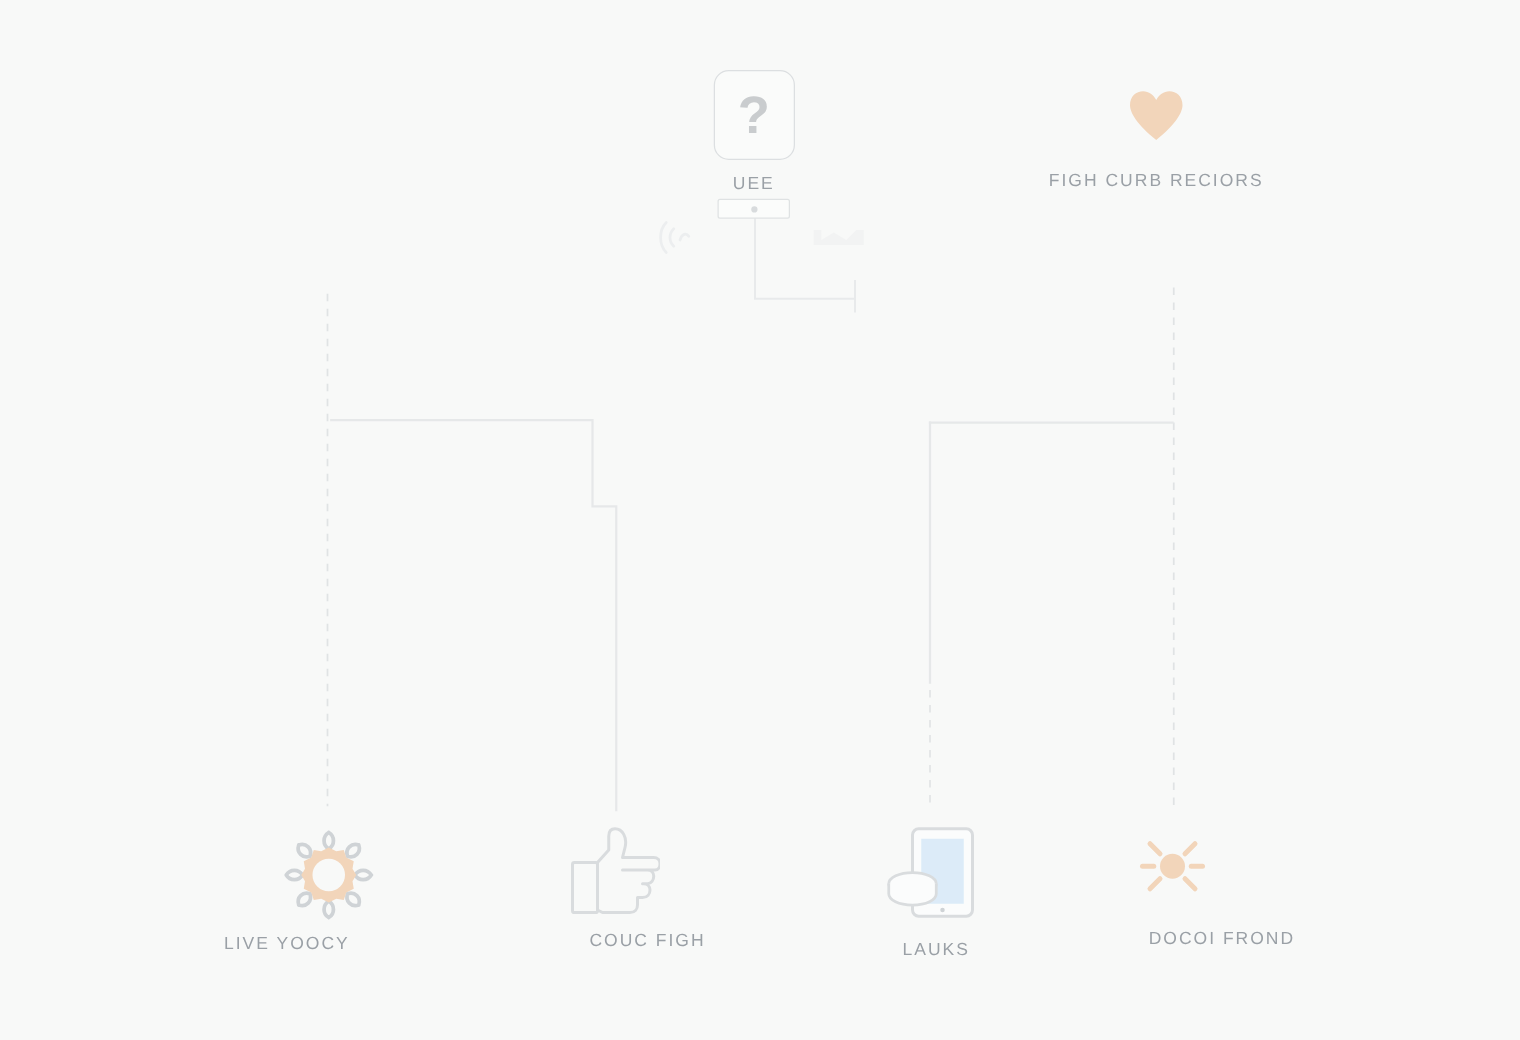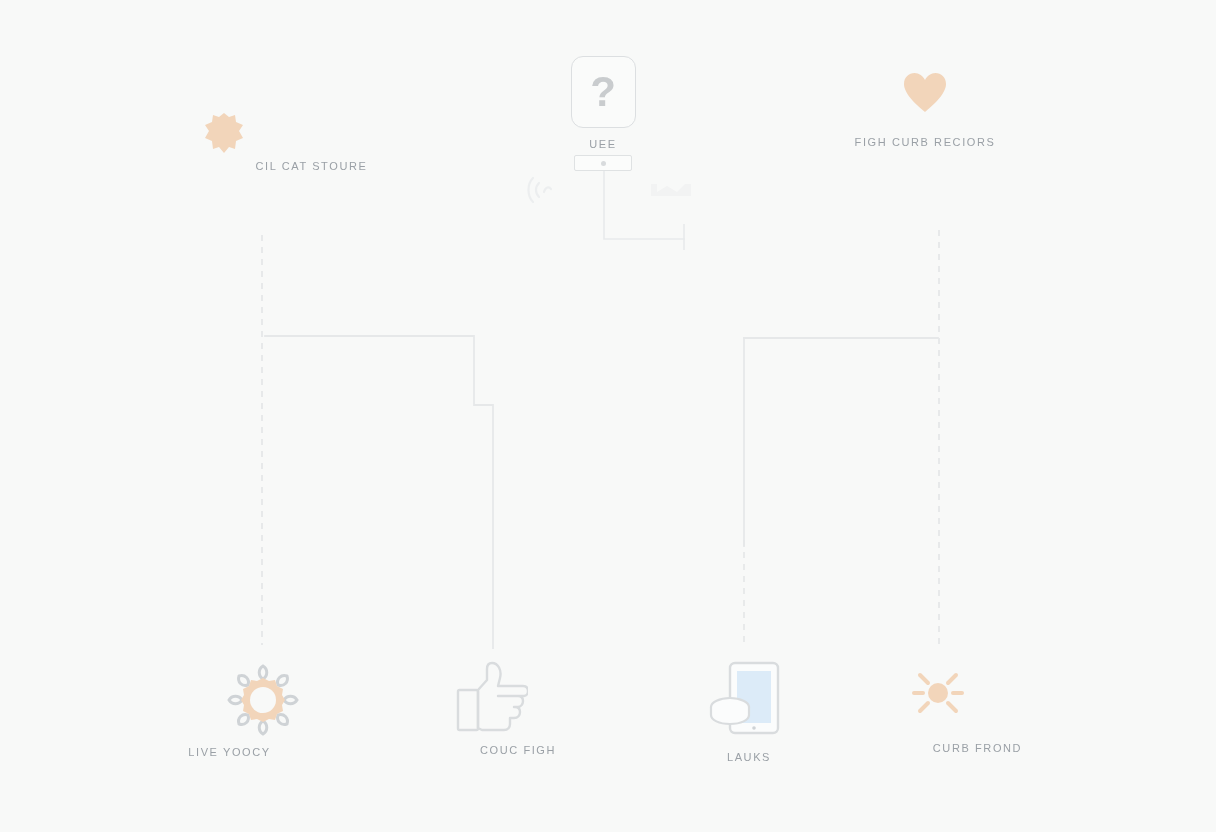--- a/index.html
+++ b/index.html
@@ -29,21 +29,21 @@
     pointer-events: none;
   }
   .node {
     position: absolute;
     display: flex;
     flex-direction: column;
     align-items: center;
     justify-content: flex-start;
   }
   .node-label {
-    font-size: 11px;
+    font-size: 14px;
     letter-spacing: 1.6px;
     color: #9aa0a6;
     white-space: nowrap;
     text-align: center;
     font-weight: 400;
   }
   .icon-wrap {
     display: flex;
     align-items: center;
     justify-content: center;
@@ -99,30 +99,20 @@
 
     <path d="M 265 336 L 474 336 L 474 405 L 493 405 L 493 648" fill="none" stroke="#e6e8e9" stroke-width="1.8" stroke-linecap="square" stroke-linejoin="miter"></path>
 
     <path d="M 744 338 L 938 338" fill="none" stroke="#e6e8e9" stroke-width="1.8" stroke-linecap="square"></path>
     <path d="M 744 338 L 744 546" fill="none" stroke="#e6e8e9" stroke-width="1.8" stroke-linecap="square"></path>
 
     <path d="M 604 168 L 604 239 L 684 239" fill="none" stroke="#e8eaeb" stroke-width="1.6" stroke-linecap="square" stroke-linejoin="miter"></path>
     <line x1="684" y1="224" x2="684" y2="250" stroke="#e8eaeb" stroke-width="1.6"></line>
   </svg>
 
-  <div class="node" style="left:170px; top:112px; width:195px;">
-    <div class="icon-wrap" style="width:195px; height:0; position:relative;">
-      <svg width="40" height="42" viewBox="0 0 40 42" style="position:absolute; left:34px; top:0;">
-        <path d="M20 1 L25 5 L31 3 L32 10 L39 13 L35 19 L39 26 L32 29
-                 L31 37 L25 35 L20 41 L15 35 L9 37 L8 29 L1 26 L5 19
-                 L1 13 L8 10 L9 3 L15 5 Z" fill="#f2d5ba"></path>
-      </svg>
-    </div>
-    <div class="node-label" style="margin-top:48px; margin-left:88px;">CIL CAT STOURE</div>
-  </div>
 
   <div class="node" style="left:540px; top:56px; width:126px;">
     <div class="qbox">
       <span class="qmark">?</span>
     </div>
     <div class="node-label" style="margin-top:10px;">UEE</div>
     <div class="pill-widget" style="margin-top:5px;">
       <span class="pill-dot"></span>
     </div>
   </div>
@@ -216,16 +206,16 @@
         <g stroke="#f2d5ba" stroke-width="4" stroke-linecap="round">
           <line x1="8" y1="31" x2="17" y2="31"></line>
           <line x1="47" y1="31" x2="56" y2="31"></line>
           <line x1="14" y1="13" x2="22" y2="21"></line>
           <line x1="42" y1="41" x2="50" y2="49"></line>
           <line x1="50" y1="13" x2="42" y2="21"></line>
           <line x1="22" y1="41" x2="14" y2="49"></line>
         </g>
       </svg>
     </div>
-    <div class="node-label" style="margin-top:18px;">CURB FROND</div>
+    <div class="node-label" style="margin-top:18px;">DOCOI FROND</div>
   </div>
 
 </div>
 
 </body></html>

